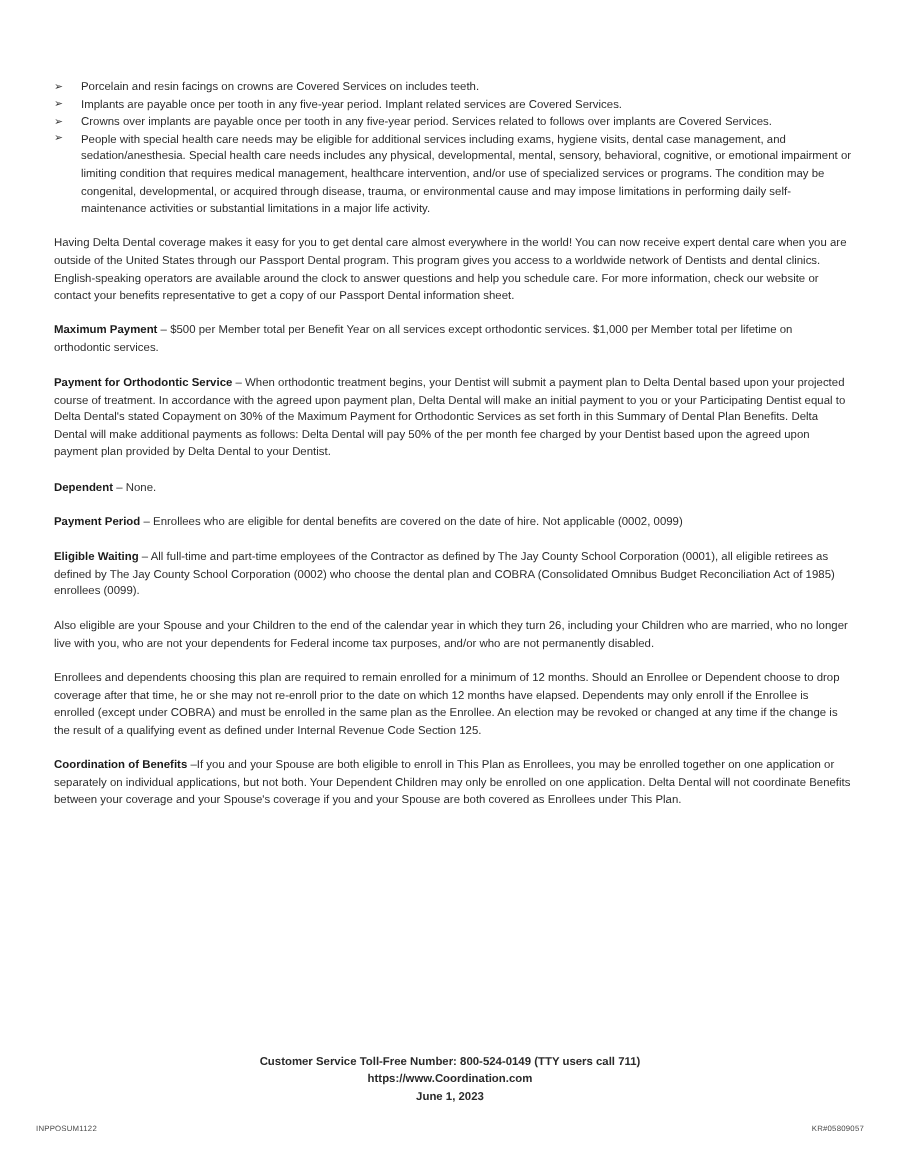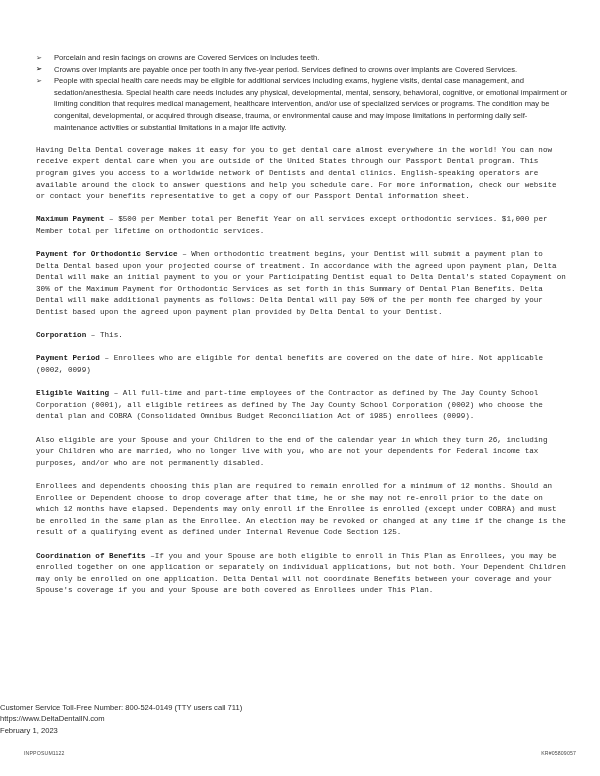--- a/index.html
+++ b/index.html
@@ -56,40 +56,41 @@
     color: #3a3a3a;
   }
 
   
   .para {
     font-size: 7.6px;
     line-height: 11.6px;
     letter-spacing: 0.01px;
     margin: 0;
     text-align: left;
-    font-family: Liberation Mono, monospace;
   }
   .gap-lg { height: 11.6px; }
   .gap-md { height: 11.6px; }
 
   .lead-term {
     font-weight: bold;
     color: #1a1a1a;
     text-align: center;
   }
 
   
   .footer-center {
     position: absolute;
     left: 0;
     right: 0;
     top: 702px;
+    text-align: center;
     font-size: 7.6px;
     line-height: 11.4px;
     color: #2b2b2b;
+    font-weight: bold;
   }
   .footer-line { display: block; }
 
   .code-left {
     position: absolute;
     left: 24px;
     top: 750px;
     font-size: 5.2px;
     letter-spacing: 0.15px;
     color: #4a4a4a;
@@ -110,24 +111,25 @@
 
   <div class="content">
 
     <ul class="bullet-list">
       <li class="bullet-item">
         <span class="bullet-marker">➢</span>
         <span>Porcelain and resin facings on crowns are Covered Services on includes teeth.</span>
       </li>
       <li class="bullet-item">
         <span class="bullet-marker">➢</span>
+        <span>Implants are payable once per tooth in any five-year period. Implant related services are Covered Services.</span>
       </li>
       <li class="bullet-item">
         <span class="bullet-marker">➢</span>
-        <span>Crowns over implants are payable once per tooth in any five-year period. Services defined to crowns over implants are Covered Services.</span>
+        <span>Crowns over implants are payable once per tooth in any five-year period. Services related to follows over implants are Covered Services.</span>
       </li>
       <li class="bullet-item">
         <span class="bullet-marker">➢</span>
         <span>People with special health care needs may be eligible for additional services including exams, hygiene visits, dental case management, and sedation/anesthesia. Special health care needs includes any physical, developmental, mental, sensory, behavioral, cognitive, or emotional impairment or limiting condition that requires medical management, healthcare intervention, and/or use of specialized services or programs. The condition may be congenital, developmental, or acquired through disease, trauma, or environmental cause and may impose limitations in performing daily self-maintenance activities or substantial limitations in a major life activity.</span>
       </li>
     </ul>
 
     <div class="gap-lg"></div>
 
     <p class="para">Having Delta Dental coverage makes it easy for you to get dental care almost everywhere in the world! You can now receive expert dental care when you are outside of the United States through our Passport Dental program. This program gives you access to a worldwide network of Dentists and dental clinics. English-speaking operators are available around the clock to answer questions and help you schedule care. For more information, check our website or contact your benefits representative to get a copy of our Passport Dental information sheet.</p>
@@ -135,21 +137,21 @@
     <div class="gap-md"></div>
 
     <p class="para"><span class="lead-term">Maximum Payment</span><span> – $500 per Member total per Benefit Year on all services except orthodontic services.  $1,000 per Member total per lifetime on orthodontic services.</span></p>
 
     <div class="gap-md"></div>
 
     <p class="para"><span class="lead-term">Payment for Orthodontic Service</span><span> – When orthodontic treatment begins, your Dentist will submit a payment plan to Delta Dental based upon your projected course of treatment. In accordance with the agreed upon payment plan, Delta Dental will make an initial payment to you or your Participating Dentist equal to Delta Dental's stated Copayment on 30% of the Maximum Payment for Orthodontic Services as set forth in this Summary of Dental Plan Benefits. Delta Dental will make additional payments as follows: Delta Dental will pay 50% of the per month fee charged by your Dentist based upon the agreed upon payment plan provided by Delta Dental to your Dentist.</span></p>
 
     <div class="gap-md"></div>
 
-    <p class="para"><span class="lead-term">Corporation</span><span> – This.</span></p>
+    <p class="para"><span class="lead-term">Dependent</span><span> – None.</span></p>
 
     <div class="gap-md"></div>
 
     <p class="para"><span class="lead-term">Payment Period</span><span> – Enrollees who are eligible for dental benefits are covered on the date of hire.  Not applicable (0002, 0099)</span></p>
 
     <div class="gap-md"></div>
 
     <p class="para"><span class="lead-term">Eligible Waiting</span><span> – All full-time and part-time employees of the Contractor as defined by The Jay County School Corporation (0001), all eligible retirees as defined by The Jay County School Corporation (0002) who choose the dental plan and COBRA (Consolidated Omnibus Budget Reconciliation Act of 1985) enrollees (0099).</span></p>
 
     <div class="gap-md"></div>
@@ -164,20 +166,20 @@
 
     <p class="para"><span class="lead-term">Coordination of Benefits</span><span> –If you and your Spouse are both eligible to enroll in This Plan as Enrollees, you may be enrolled together on one application or separately on individual applications, but not both. Your Dependent Children may only be enrolled on one application. Delta Dental will not coordinate Benefits between your coverage and your Spouse's coverage if you and your Spouse are both covered as Enrollees under This Plan.</span></p>
 
     <div class="gap-md"></div>
 
 
   </div>
 
   <div class="footer-center">
     <span class="footer-line">Customer Service Toll-Free Number: 800-524-0149 (TTY users call 711)</span>
-    <span class="footer-line">https://www.DeltaDentalIN.com</span>
-    <span class="footer-line">February 1, 2023</span>
+    <span class="footer-line">https://www.Coordination.com</span>
+    <span class="footer-line">June 1, 2023</span>
   </div>
 
   <div class="code-left">INPPOSUM1122</div>
   <div class="code-right">KR#05809057</div>
 
 </div>
 
 </body></html>

